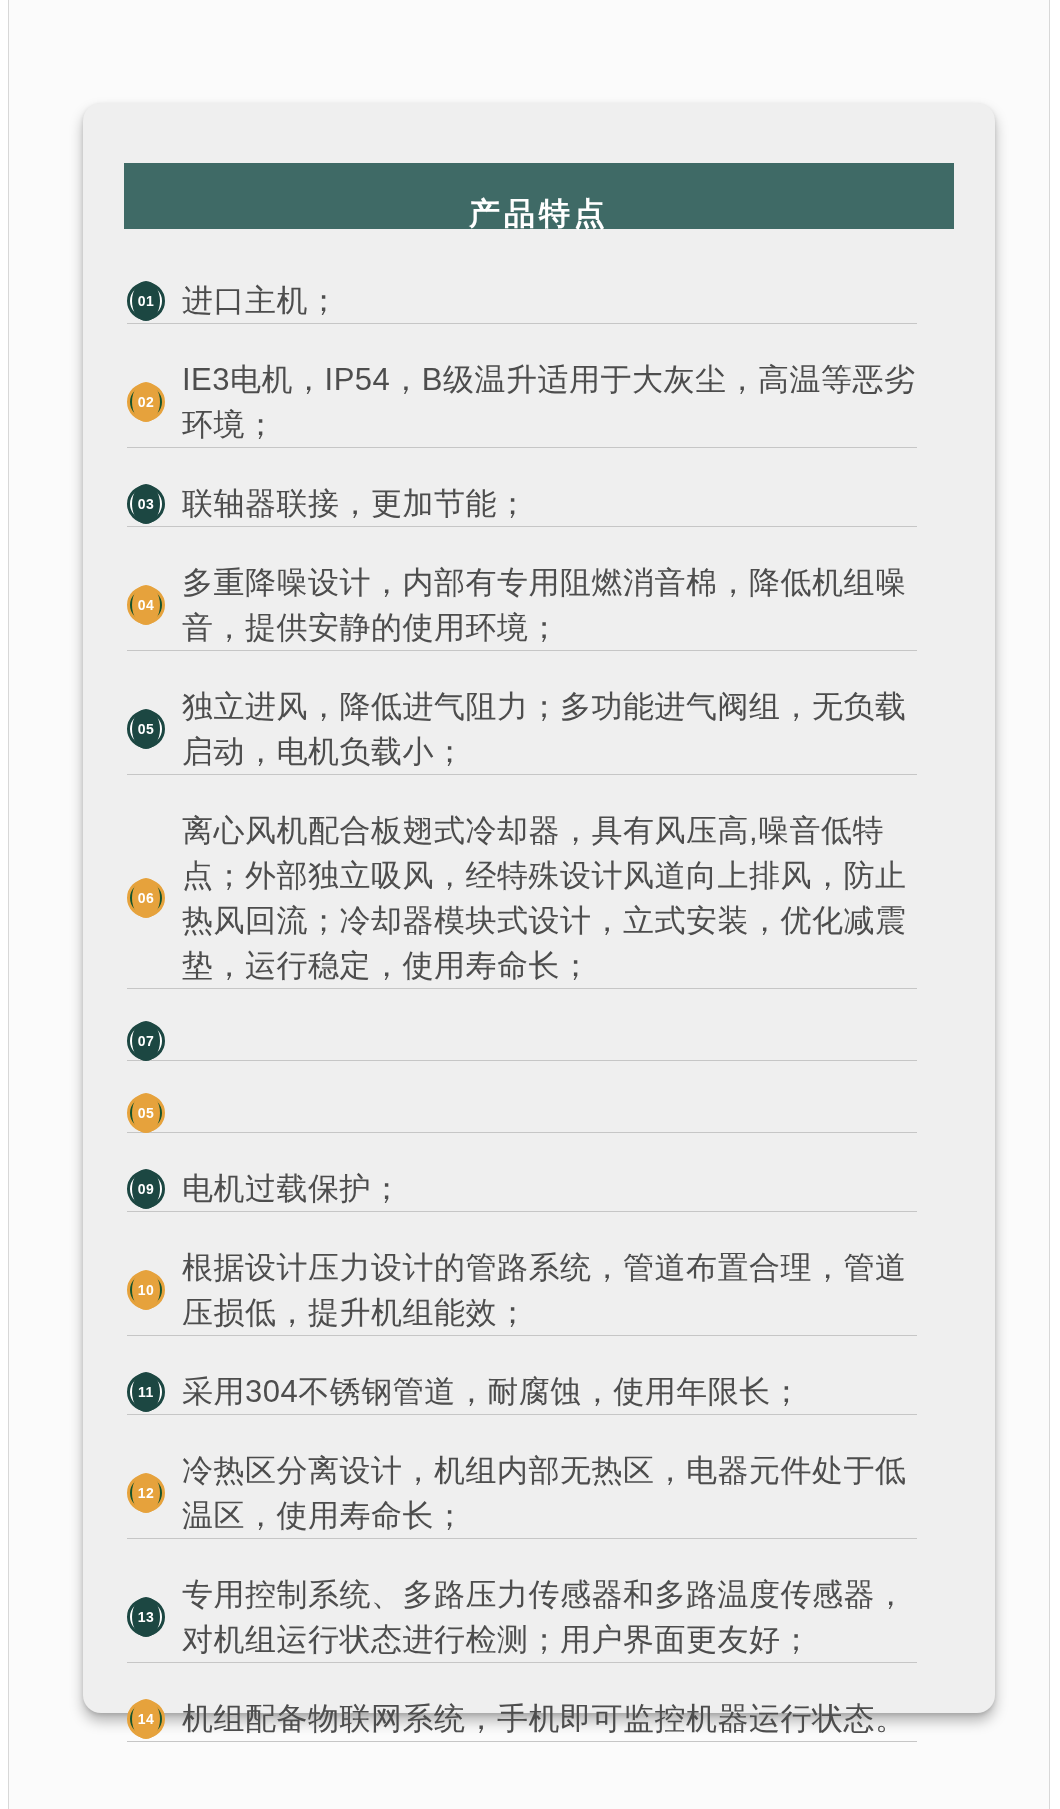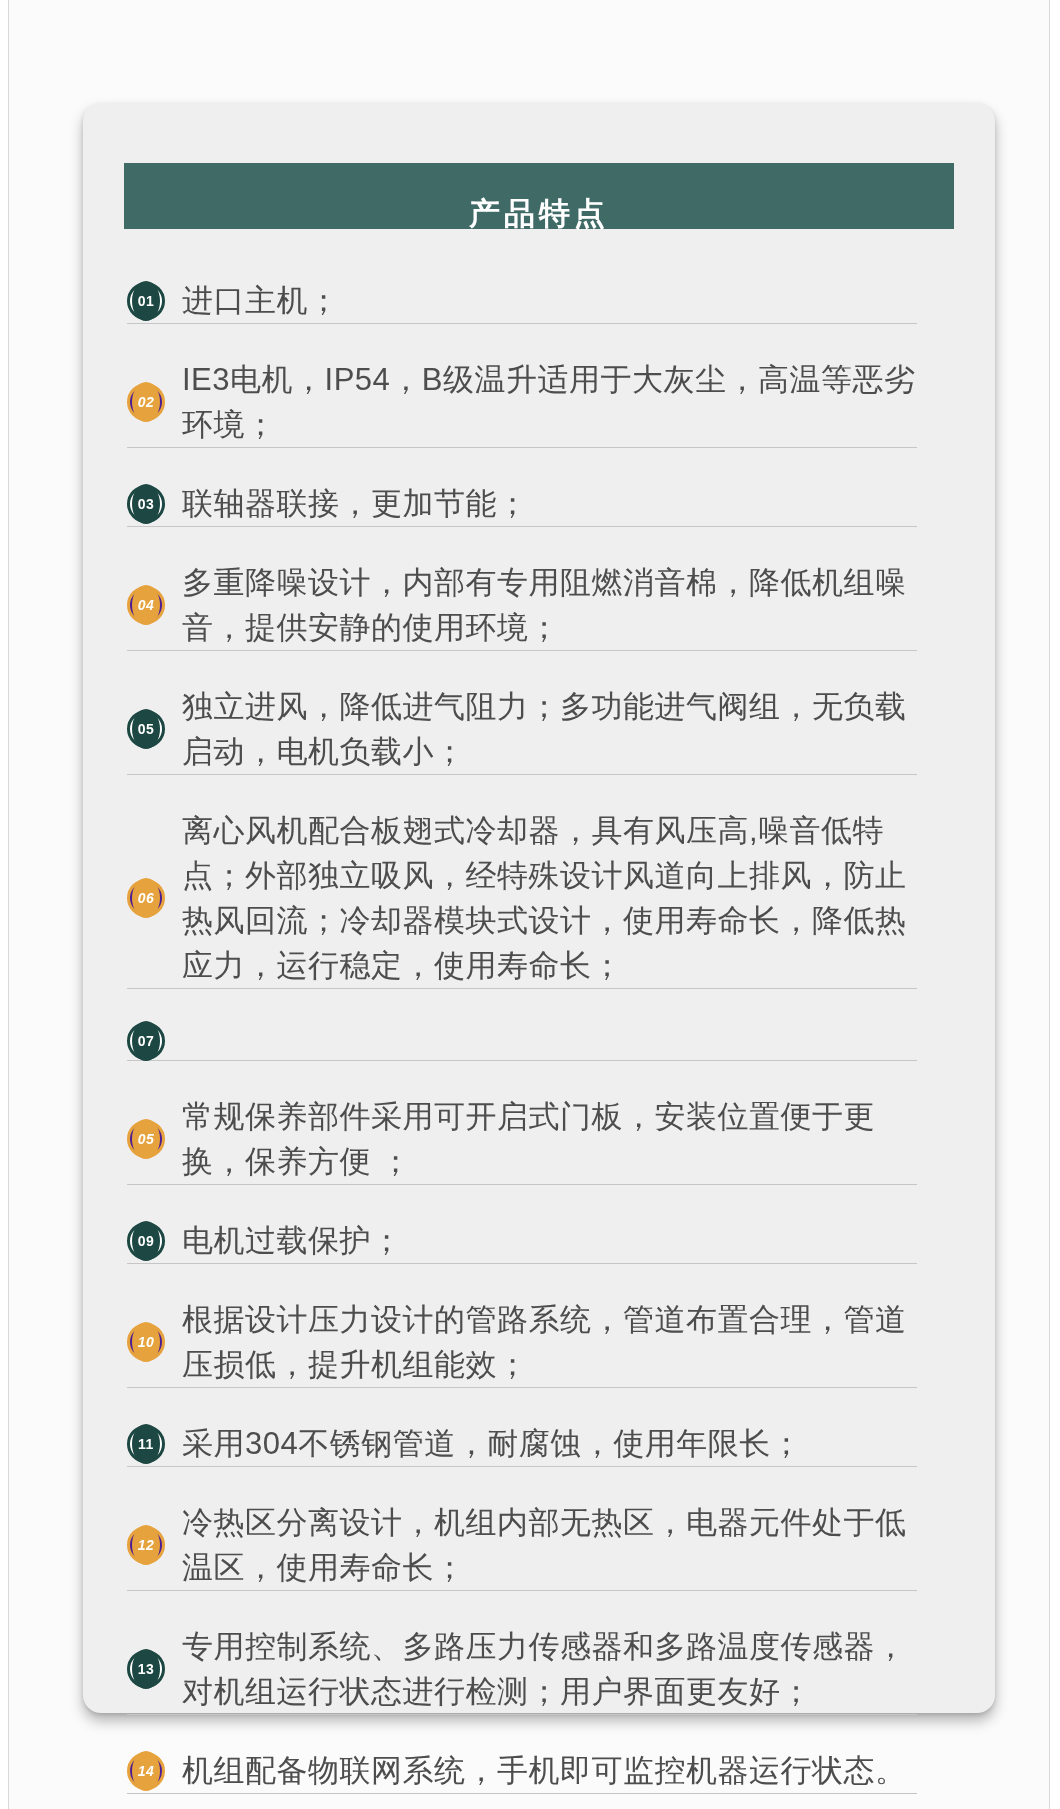--- a/index.html
+++ b/index.html
@@ -44,21 +44,21 @@
     position:relative;
   }
   .badge .inner{
     width:28px;height:40px;border-radius:50%;
     display:flex;align-items:center;justify-content:center;
     color:#ffffff;font-size:14px;font-weight:bold;
     letter-spacing:0.5px;
   }
   .badge.teal{border:3px solid #1c4742;background:#ffffff;}
   .badge.teal .inner{background:#1c4742;}
-  .badge.gold{border:3px solid #e6a23c;background:#4c1d95;font-style:italic;}
+  .badge.gold{border:3px solid #e6a23c;background:#14532d;}
   .badge.gold .inner{background:#e6a23c;}
   .feature-text{
     flex:1;
     font-size:31px;line-height:45px;color:#4d4d4d;
     letter-spacing:0.5px;
   }
 </style>
 </head>
 <body>
 
@@ -100,34 +100,33 @@
     <span class="badge teal">
       <span class="inner">05</span>
     </span>
     <span class="feature-text">独立进风，降低进气阻力；多功能进气阀组，无负载启动，电机负载小；</span>
   </div>
 
   <div class="feature-row">
     <span class="badge gold">
       <span class="inner">06</span>
     </span>
-    <span class="feature-text">离心风机配合板翅式冷却器，具有风压高,噪音低特点；外部独立吸风，经特殊设计风道向上排风，防止热风回流；冷却器模块式设计，使用寿命长，降低热应力，运行稳定，使用寿命长；</span>
+    <span class="feature-text">离心风机配合板翅式冷却器，具有风压高,噪音低特点；外部独立吸风，经特殊设计风道向上排风，防止热风回流；冷却器模块式设计，立式安装，优化减震垫，运行稳定，使用寿命长；</span>
   </div>
 
   <div class="feature-row">
     <span class="badge teal">
       <span class="inner">07</span>
     </span>
   </div>
 
   <div class="feature-row">
     <span class="badge gold">
       <span class="inner">05</span>
     </span>
-    <span class="feature-text">常规保养部件采用可开启式门板，安装位置便于更换，保养方便 ；</span>
   </div>
 
   <div class="feature-row">
     <span class="badge teal">
       <span class="inner">09</span>
     </span>
     <span class="feature-text">电机过载保护；</span>
   </div>
 
   <div class="feature-row">

